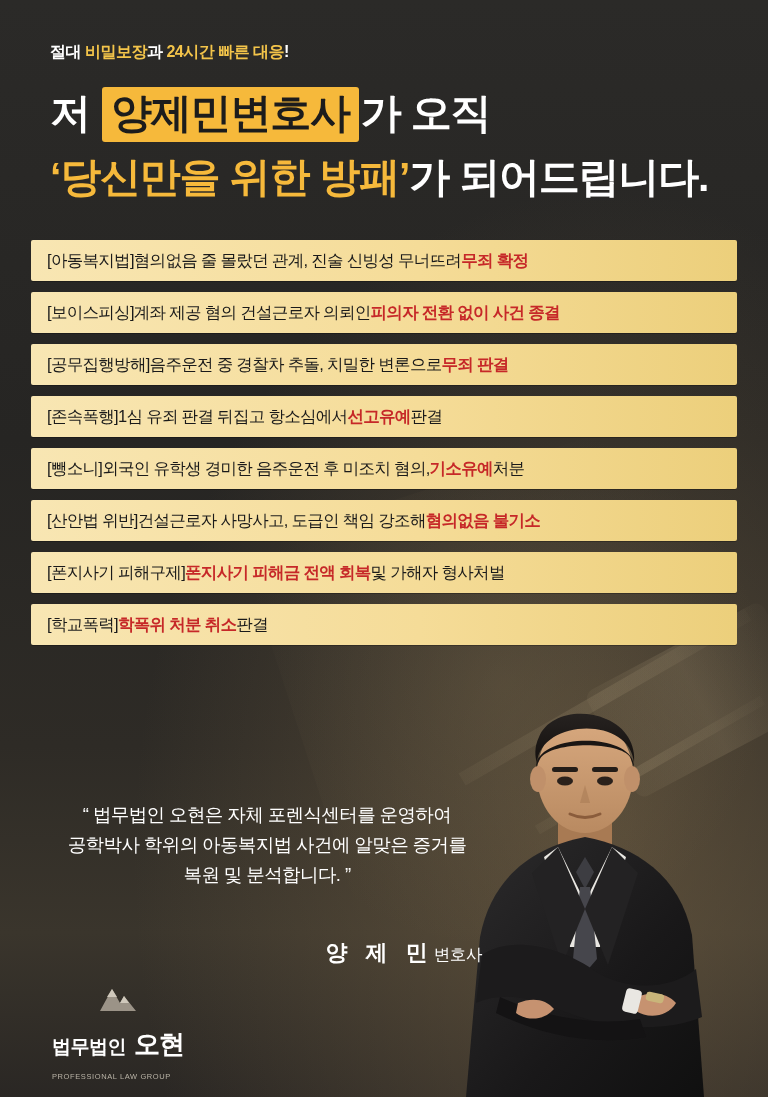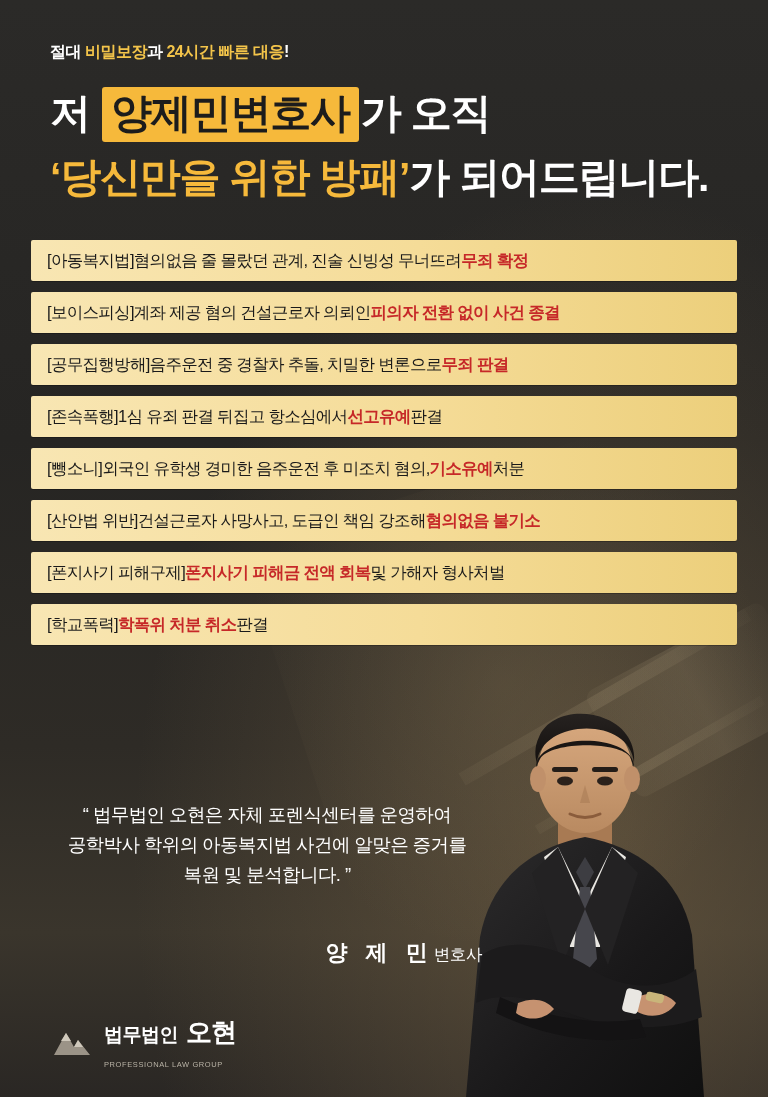--- a/index.html
+++ b/index.html
@@ -148,25 +148,26 @@
     bottom: 0;
     width: 290px;
     height: 400px;
     z-index: 2;
   }
 
   
   .footer-logo {
     position: absolute;
     left: 52px;
-    bottom: 28px;
+    bottom: 16px;
     display: flex;
     align-items: center;
     gap: 12px;
     z-index: 3;
+    flex-direction: column;
   }
   .logo-mark {
     width: 40px; height: 34px;
     position: relative;
   }
   .logo-text { display: flex; flex-direction: column; justify-content: center; }
   .logo-main {
     display: flex; align-items: baseline; gap: 8px;
   }
   .logo-ko {

